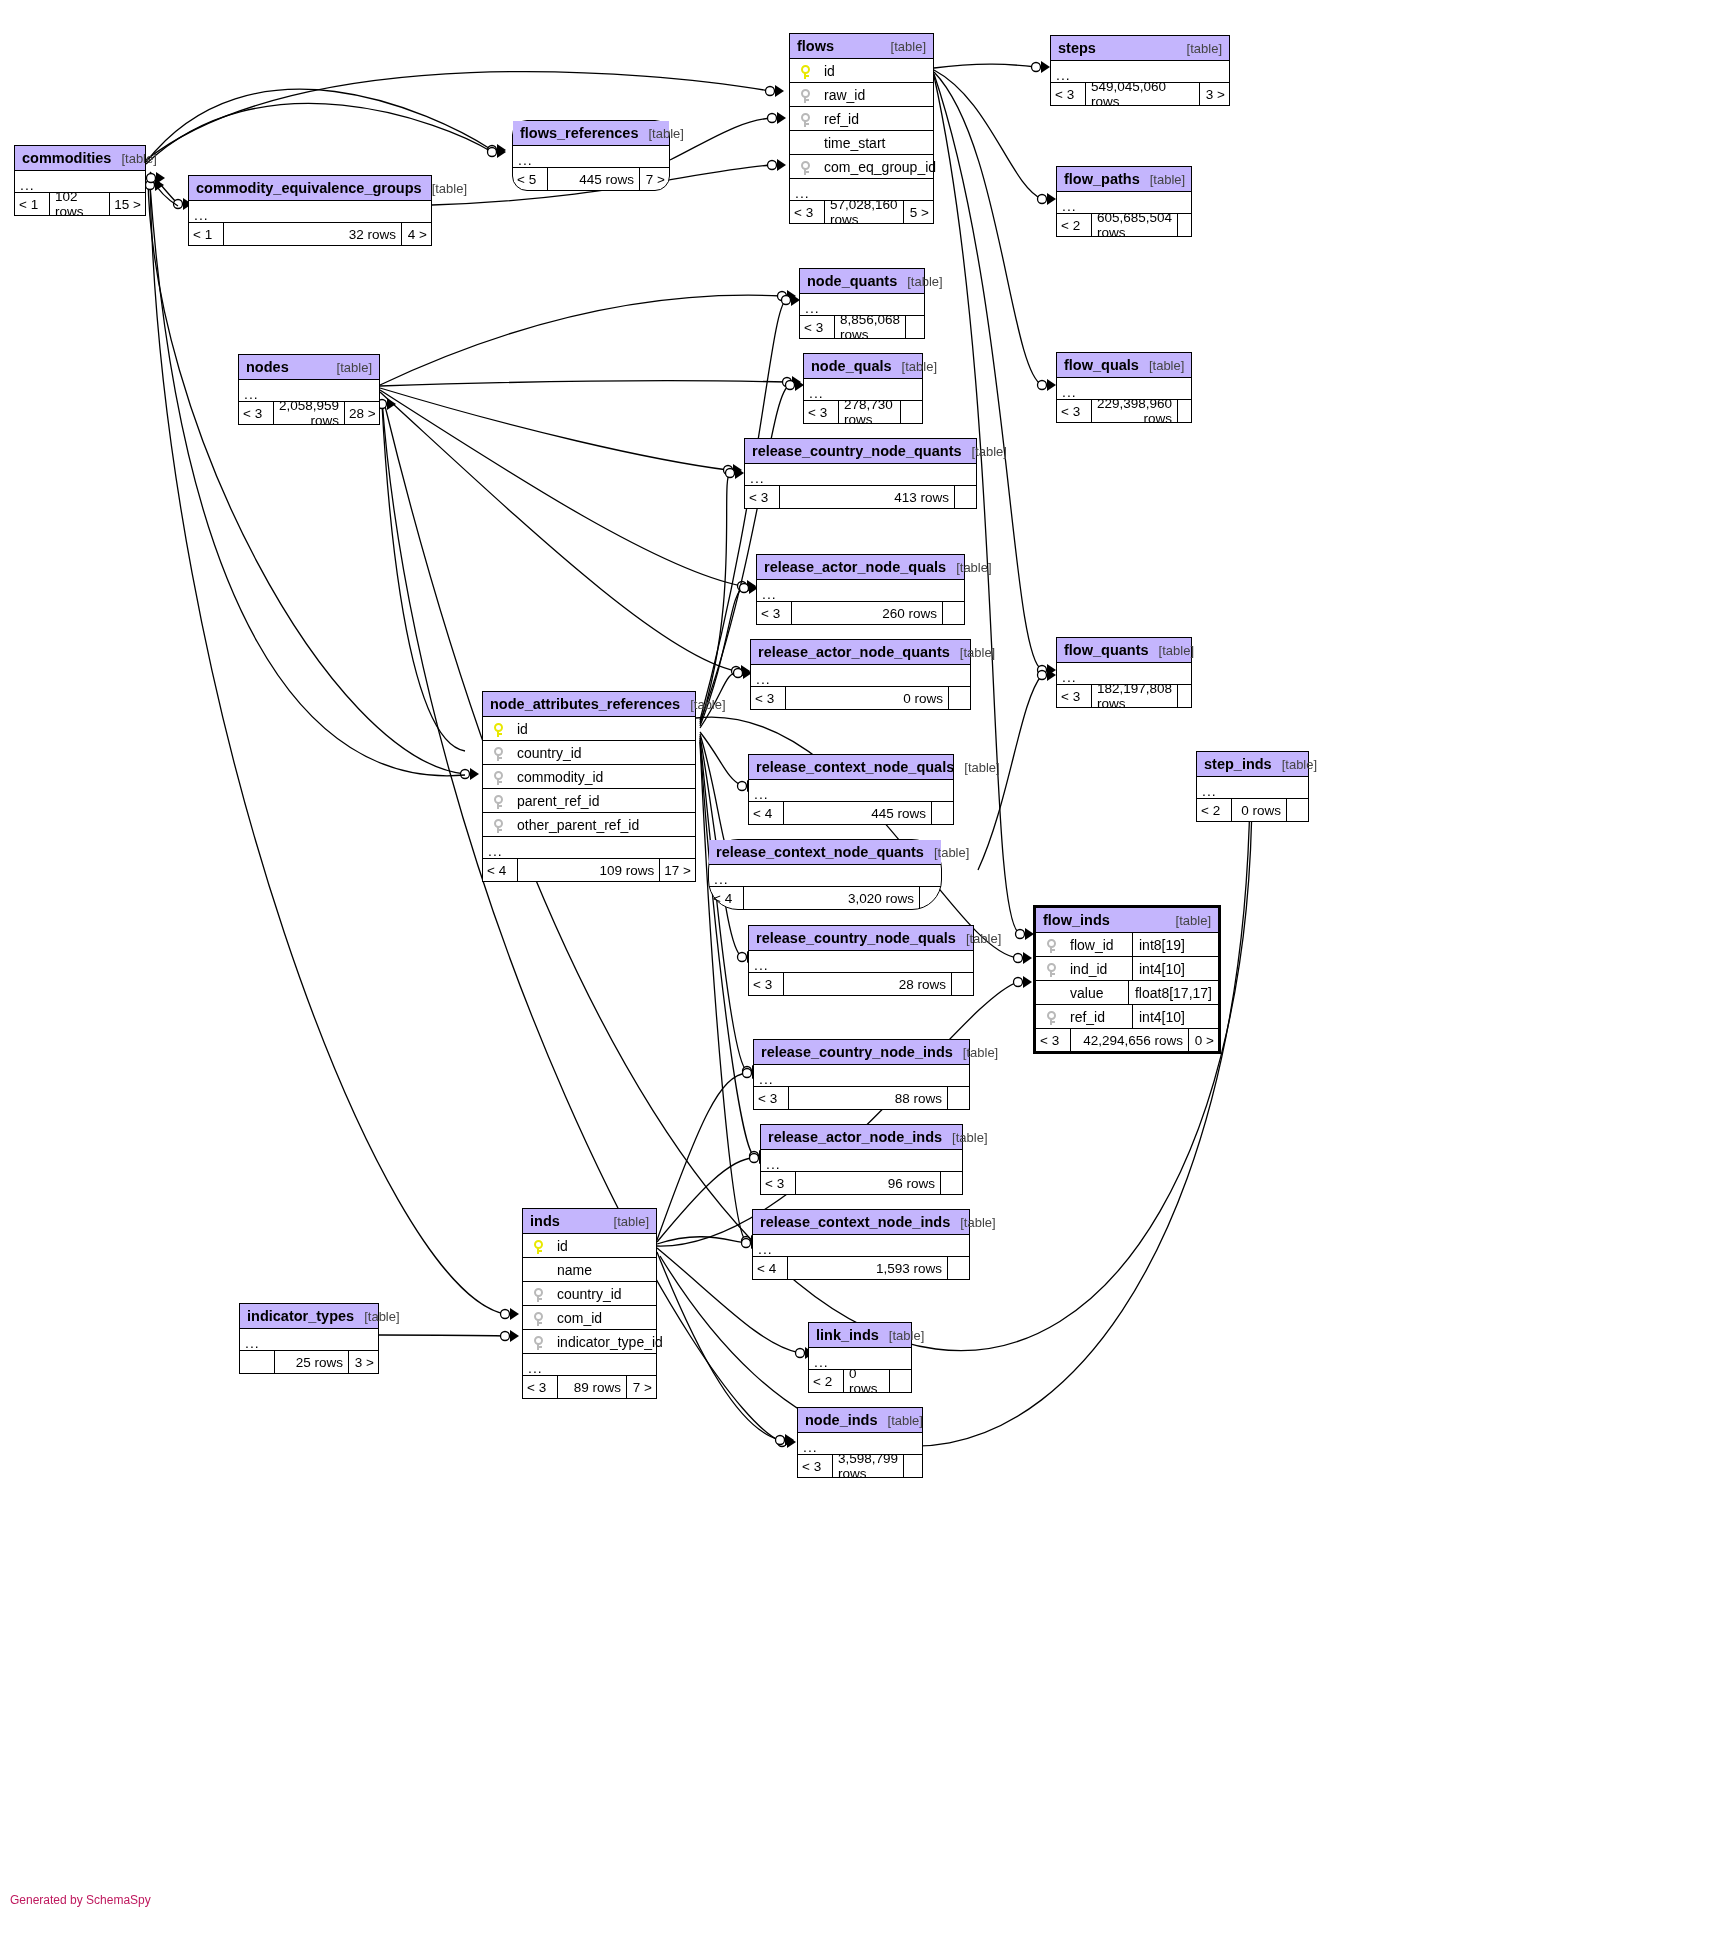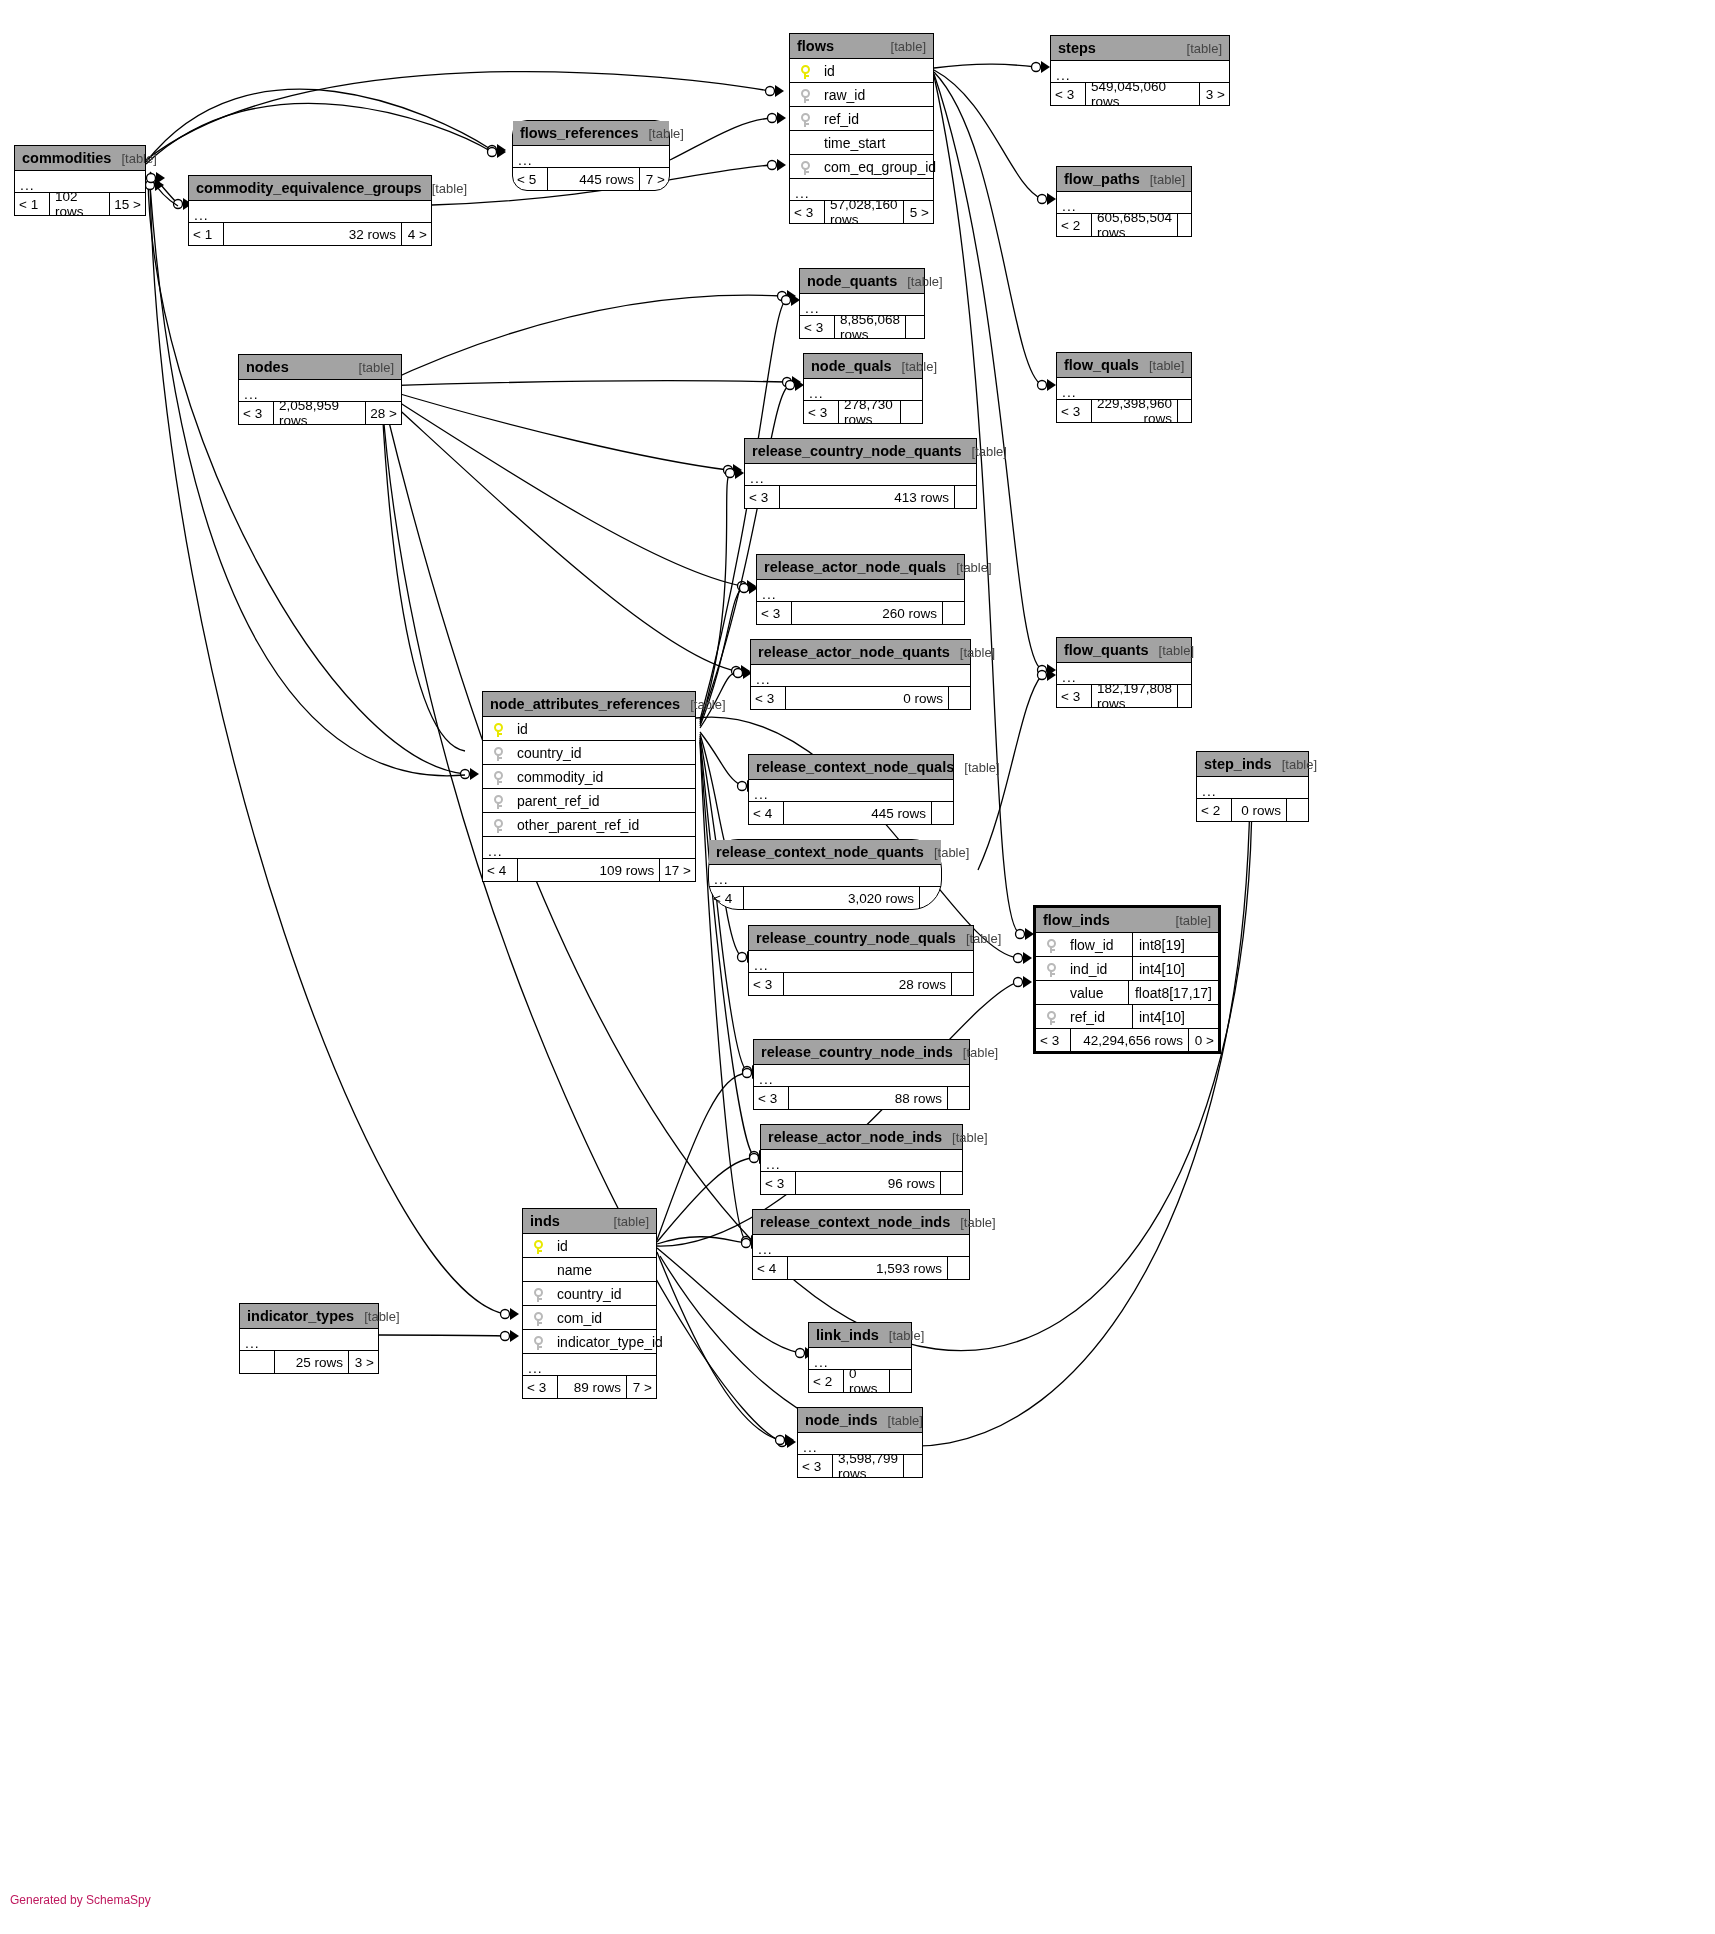--- a/index.html
+++ b/index.html
@@ -3,21 +3,21 @@
 <meta charset="utf-8">
 <style>
   html,body{margin:0;padding:0;background:#ffffff;}
   body{font-family:"Liberation Sans", sans-serif;}
   #canvas{position:relative;width:1715px;height:1934px;overflow:hidden;background:#fff;}
   #edges{position:absolute;left:0;top:0;width:1715px;height:1934px;pointer-events:none;}
 
   .table-box{position:absolute;box-sizing:border-box;border:1px solid #000;background:#fff;}
   .table-box.bold{border:3px solid #000;}
   .tbl-head{display:flex;align-items:center;justify-content:space-between;
-            background:#a3a3a3;border-bottom:1px solid #000;box-sizing:border-box;
+            background:#c4b5fd;border-bottom:1px solid #000;box-sizing:border-box;
             padding:3px 7px;height:25px;}
   .tbl-name{font-weight:bold;font-size:14.5px;color:#000;white-space:nowrap;}
   .tbl-tag{font-size:13px;color:#444;white-space:nowrap;padding-left:10px;}
 
   .col-row{display:flex;align-items:center;height:24px;box-sizing:border-box;
            border-bottom:1px solid #000;font-size:14px;color:#000;}
   .col-row:last-child{border-bottom:none;}
   .col-key{width:30px;text-align:center;flex:0 0 30px;}
   .col-name{flex:1 1 auto;padding-left:4px;white-space:nowrap;}
   .col-type{flex:0 0 auto;padding:0 6px;border-left:1px solid #000;min-width:86px;height:100%;
@@ -282,21 +282,21 @@
           <span class="tbl-name">node_quants</span>
           <span class="tbl-tag">[table]</span>
         </div>
         <div class="ellipsis-row">...</div>
         <div class="foot-row">
           <span class="foot-l">&lt; 3</span>
           <span class="foot-c">8,856,068 rows</span>
           <span class="foot-r empty"></span>
         </div>
       </div>
-      <div class="table-box" style="left: 238px; top: 354px; width: 164px;">
+      <div class="table-box" style="left: 238px; top: 354px; width: 142px; text-align: right;">
         <div class="tbl-head">
           <span class="tbl-name">nodes</span>
           <span class="tbl-tag">[table]</span>
         </div>
         <div class="ellipsis-row">...</div>
         <div class="foot-row">
           <span class="foot-l">&lt; 3</span>
           <span class="foot-c">2,058,959 rows</span>
           <span class="foot-r">28 &gt;</span>
         </div>

